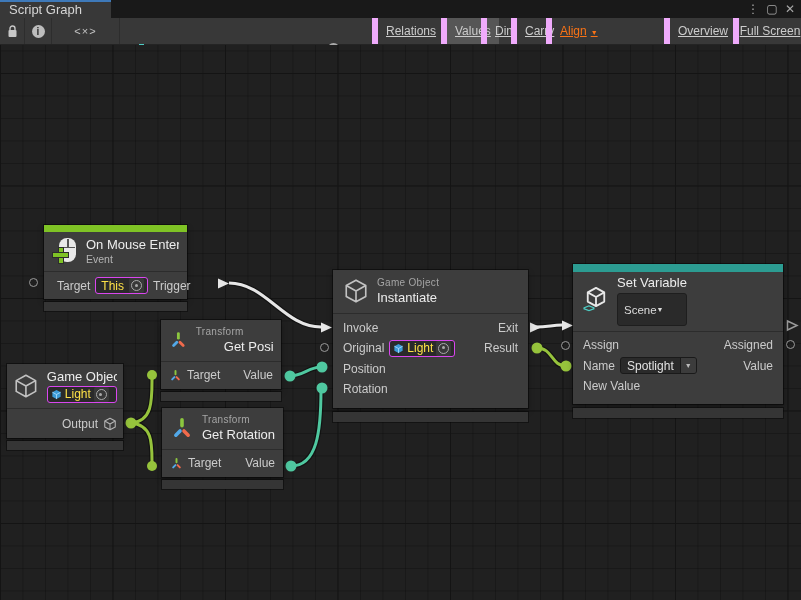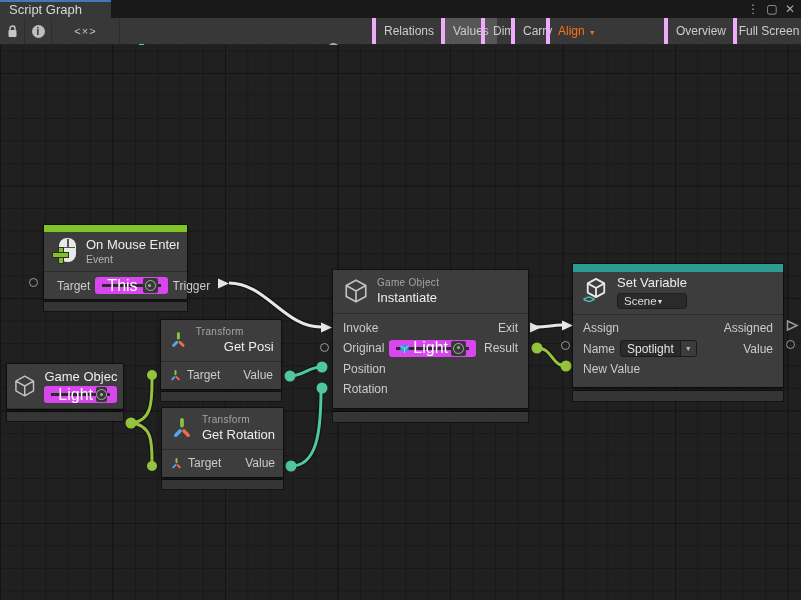--- a/index.html
+++ b/index.html
@@ -13,21 +13,21 @@
     border-top:2px solid #3e79b9;font-size:13px;color:#d6d6d6;line-height:16px;padding-left:9px;}
   .winctrl{position:absolute;top:0;height:18px;line-height:18px;color:#a9a9a9;
     font-size:12px;text-align:center;width:18px;}
 
   
   .toolbar{position:absolute;left:0;top:18px;width:801px;height:27px;background:#383838;
     border-bottom:1px solid #242424;font-size:12px;color:#cccccc;}
   .tseg{position:absolute;top:0;height:26px;display:flex;align-items:center;justify-content:center;
     border-right:1px solid #2d2d2d;}
   .tbtn{position:absolute;top:0;height:26px;display:flex;align-items:center;justify-content:center;
-    padding:0 8px;border-left:4px solid #f0abfc;white-space:nowrap;}
+    padding:0 8px;border-left:6px solid #f0abfc;white-space:nowrap;text-decoration:underline;}
   .tbtn.active{background:#565656;}
   .tbtn.disabled{color:#f97316;}
   .caret{font-size:7px;margin-left:4px;position:relative;top:1px;}
   .lock-svg,.info-circle{display:block;}
   .info-circle{width:13px;height:13px;border-radius:50%;background:#bdbdbd;color:#2c2c2c;
     font-size:10px;font-weight:bold;text-align:center;line-height:13px;}
   .code-x{color:#c2c2c2;font-size:11px;letter-spacing:1px;}
   .zoom-track{position:absolute;left:246px;top:31px;width:99px;height:2px;background:#8d8d8d;border-radius:1px;}
   .zoom-handle{position:absolute;left:327px;top:25px;width:13px;height:13px;border-radius:50%;background:#aaaaaa;}
   .zoom-label{position:absolute;left:215px;top:25px;font-size:12px;color:#c6c6c6;}
@@ -54,31 +54,31 @@
   .node-title{font-size:13px;color:#ededed;white-space:nowrap;overflow:hidden;}
   .node-sub{font-size:10.5px;color:#b5b5b5;}
   .node-divider{height:1px;background:#2c2c2c;}
   .node-body{padding:0 8px;}
   .node-row{display:flex;align-items:center;height:20px;font-size:12px;color:#cbcbcb;gap:5px;}
   .row-right{margin-left:auto;white-space:nowrap;overflow:hidden;}
   .clip{white-space:nowrap;overflow:hidden;flex:none;}
   .node-footer{background:#353535;height:9px;margin-top:3px;box-shadow:0 0 0 1px rgba(0,0,0,0.4);}
 
   
-  .chip{display:inline-flex;align-items:center;background:#2a2a2a;border:7px solid #d946ef;
-    border-radius:3px;padding:0 3px;height:17px;font-size:16px;color:#ffffff;gap:3px;}
+  .chip{display:inline-flex;align-items:center;background:#2a2a2a;border:1px solid #d946ef;
+    border-radius:3px;padding:0 3px;height:17px;font-size:12px;color:#fde047;gap:3px;}
   .chip .tgt-sect{display:flex;align-items:center;justify-content:center;width:15px;height:15px;
     background:#383838;border-radius:2px;}
   .dd-chip{display:inline-flex;align-items:center;background:#2a2a2a;border:1px solid #1a1a1a;
     border-radius:3px;height:17px;font-size:12px;color:#e2e2e2;overflow:hidden;}
   .dd-chip .dd-text{padding:0 6px;}
   .dd-chip .dd-arrow{width:16px;height:17px;background:#3c3c3c;border-left:1px solid #1a1a1a;
     display:flex;align-items:center;justify-content:center;font-size:7px;color:#bbb;}
   .scene-chip{display:inline-flex;align-items:center;background:#2a2a2a;border:1px solid #1e1e1e;
-    border-radius:3px;height:16px;font-size:11.5px;color:#dcdcdc;padding:0 6px;gap:0;margin-top:2px;}
+    border-radius:3px;height:33px;font-size:11.5px;color:#dcdcdc;padding:0 6px;gap:0;margin-top:2px;}
 
   
   .tgt{width:11px;height:11px;border:1.5px solid #a9a9a9;border-radius:50%;position:relative;flex:none;}
   .tgt::after{content:"";position:absolute;left:2.5px;top:2.5px;width:3px;height:3px;border-radius:50%;background:#a9a9a9;}
 
   
   .port{position:absolute;}
   .pcirc{width:9px;height:9px;border:1.5px solid #9a9a9a;border-radius:50%;background:transparent;}
 
   
@@ -277,20 +277,28 @@
                 <path d="M3 7 L12 12 L21 7 M12 12 V22" stroke="#bfe3ff" stroke-width="1.6" fill="none"></path>
               </svg>
             <span>Light</span>
             <span class="tgt-sect">
                 <span class="tgt"></span>
               </span>
           </span>
         </div>
       </div>
       <div class="node-divider"></div>
+      <div class="node-body" style="padding:4.5px 6px;">
+        <div class="node-row" style="justify-content:flex-end;">
+          <span class="clip" style="max-width:44px;">Output</span>
+          <svg width="14" height="14" viewBox="0 0 24 24">
+              <path d="M12 2 L21 7 V17 L12 22 L3 17 V7 Z M3 7 L12 12 L21 7 M12 12 V22" fill="none" stroke="#b5b5b5" stroke-width="1.8" stroke-linejoin="round"></path>
+            </svg>
+        </div>
+      </div>
     </div>
     <div class="node-footer"></div>
   </div>
 
   <div class="node" style="left:161px;top:320px;width:120px;">
     <div class="node-main">
       <div class="node-header" style="padding:6px 8px;">
         <svg width="24" height="24" viewBox="0 0 24 24">
           <rect x="10.2" y="2" width="3.6" height="9.5" rx="1.8" fill="#8cc63f"></rect>
           <rect x="10.2" y="2.5" width="3.6" height="9.5" rx="1.8" fill="#f06a4c" transform="rotate(135 12 13)"></rect>

